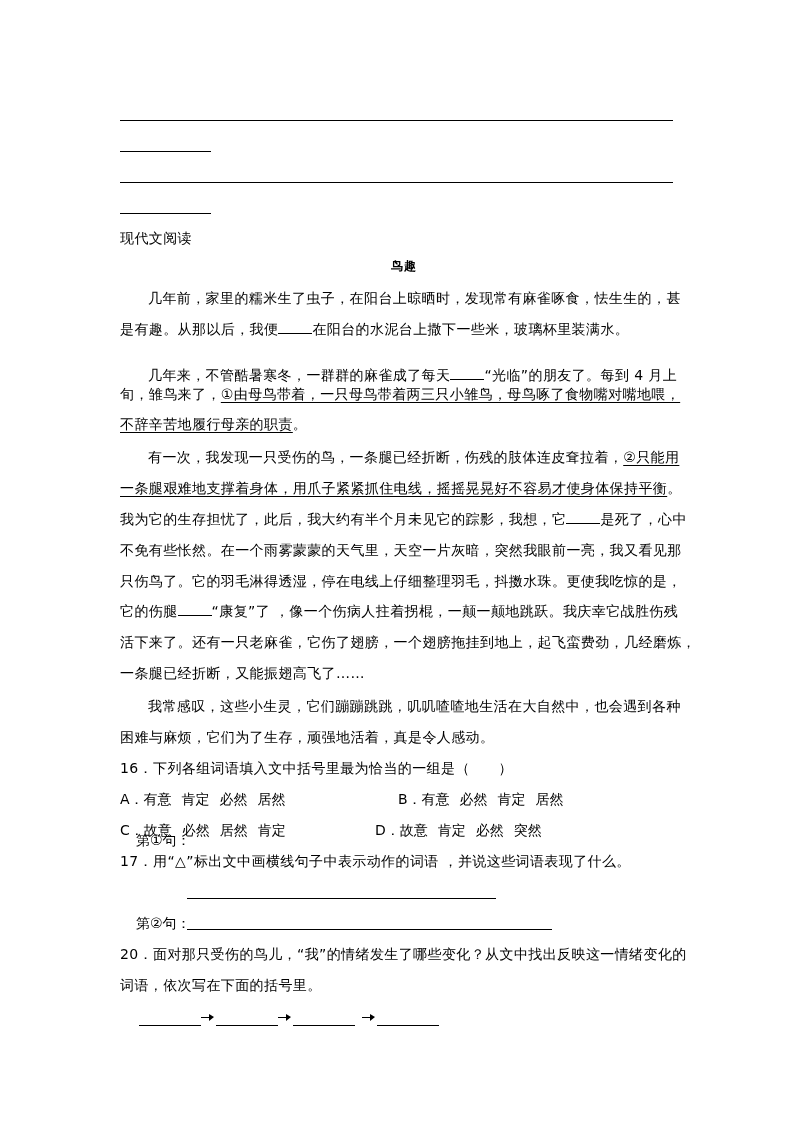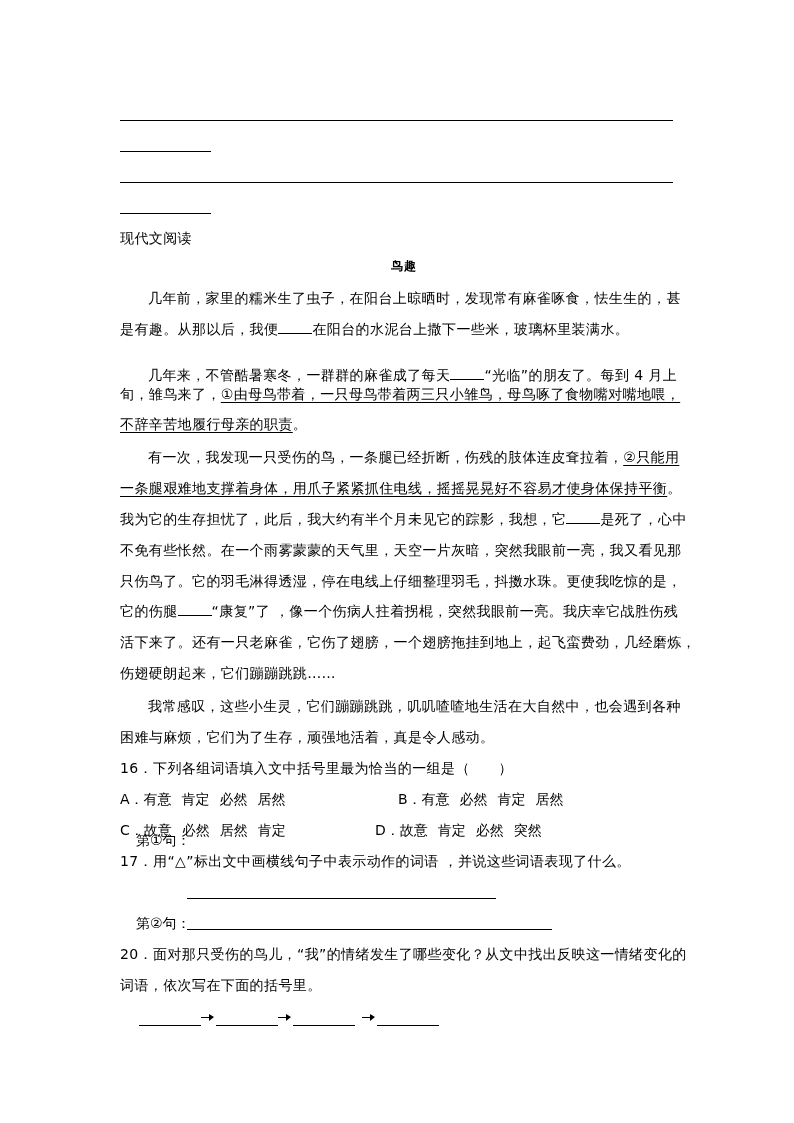--- a/index.html
+++ b/index.html
@@ -32,23 +32,23 @@
 
 <div class="line" style="top:365px; left:148px;"><span>几年来，不管酷暑寒冬，一群群的麻雀成了每天</span><span class="blank"></span><span>“光临”的朋友了。每到 4 月上</span></div>
 <div class="line" style="top:384px;"><span>旬，雏鸟来了，</span><span class="u">①由母鸟带着，一只母鸟带着两三只小雏鸟，母鸟啄了食物嘴对嘴地喂，</span></div>
 <div class="line" style="top:414px;"><span class="u">不辞辛苦地履行母亲的职责</span><span>。</span></div>
 
 <div class="line" style="top:447px; left:148px;"><span>有一次，我发现一只受伤的鸟，一条腿已经折断，伤残的肢体连皮耷拉着，</span><span class="u">②只能用</span></div>
 <div class="line" style="top:478px;"><span class="u">一条腿艰难地支撑着身体，用爪子紧紧抓住电线，摇摇晃晃好不容易才使身体保持平衡</span><span>。</span></div>
 <div class="line" style="top:509px;"><span>我为它的生存担忧了，此后，我大约有半个月未见它的踪影，我想，它</span><span class="blank"></span><span>是死了，心中</span></div>
 <div class="line" style="top:540px;"><span>不免有些怅然。在一个雨雾蒙蒙的天气里，天空一片灰暗，突然我眼前一亮，我又看见那</span></div>
 <div class="line" style="top:571px;"><span>只伤鸟了。它的羽毛淋得透湿，停在电线上仔细整理羽毛，抖擞水珠。更使我吃惊的是，</span></div>
-<div class="line" style="top:601px;"><span>它的伤腿</span><span class="blank"></span><span>“康复”了 ，像一个伤病人拄着拐棍，突然我眼前一亮。我庆幸它战胜伤残</span></div>
+<div class="line" style="top:601px;"><span>它的伤腿</span><span class="blank"></span><span>“康复”了 ，像一个伤病人拄着拐棍，一颠一颠地跳跃。我庆幸它战胜伤残</span></div>
 <div class="line" style="top:632px;"><span>活下来了。还有一只老麻雀，它伤了翅膀，一个翅膀拖挂到地上，起飞蛮费劲，几经磨炼，</span></div>
-<div class="line" style="top:663px;"><span>伤翅硬朗起来，它们蹦蹦跳跳……</span></div>
+<div class="line" style="top:663px;"><span>一条腿已经折断，又能振翅高飞了……</span></div>
 
 <div class="line" style="top:696px; left:148px;"><span>我常感叹，这些小生灵，它们蹦蹦跳跳，叽叽喳喳地生活在大自然中，也会遇到各种</span></div>
 <div class="line" style="top:727px;"><span>困难与麻烦，它们为了生存，顽强地活着，真是令人感动。</span></div>
 
 <div class="line" style="top:758px;text-align:right;">16．下列各组词语填入文中括号里最为恰当的一组是（　　）</div>
 <div class="opt" style="left:120px; top:789px;">
   <span>A．</span><span class="w">有意</span><span class="w">肯定</span><span class="w">必然</span><span class="w">居然</span>
 </div>
 <div class="opt" style="left:398px; top:789px;">
   <span>B．</span><span class="w">有意</span><span class="w">必然</span><span class="w">肯定</span><span class="w">居然</span>

